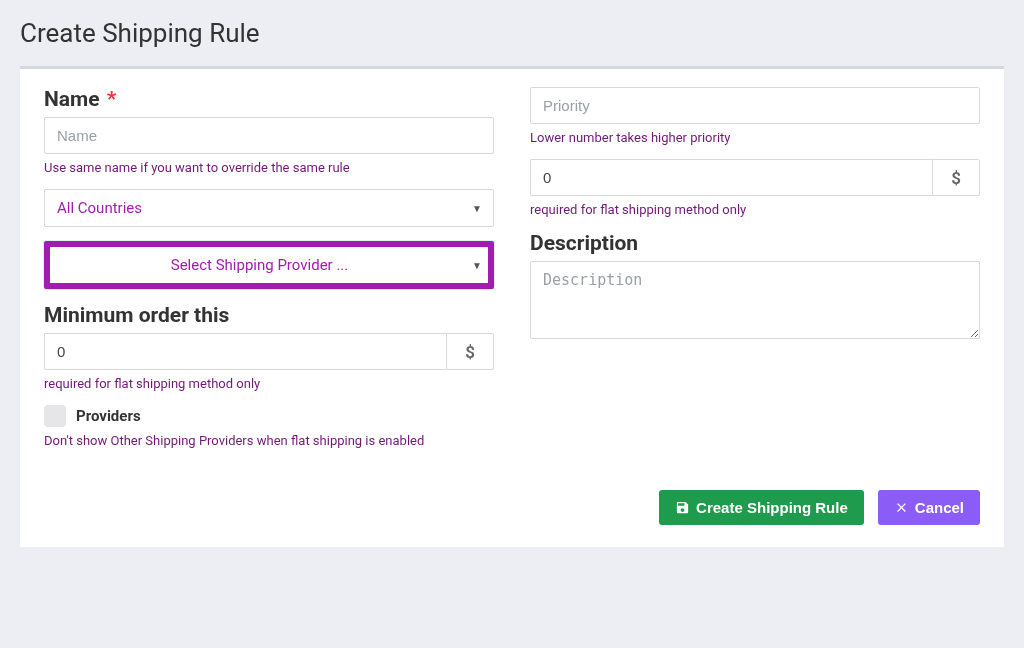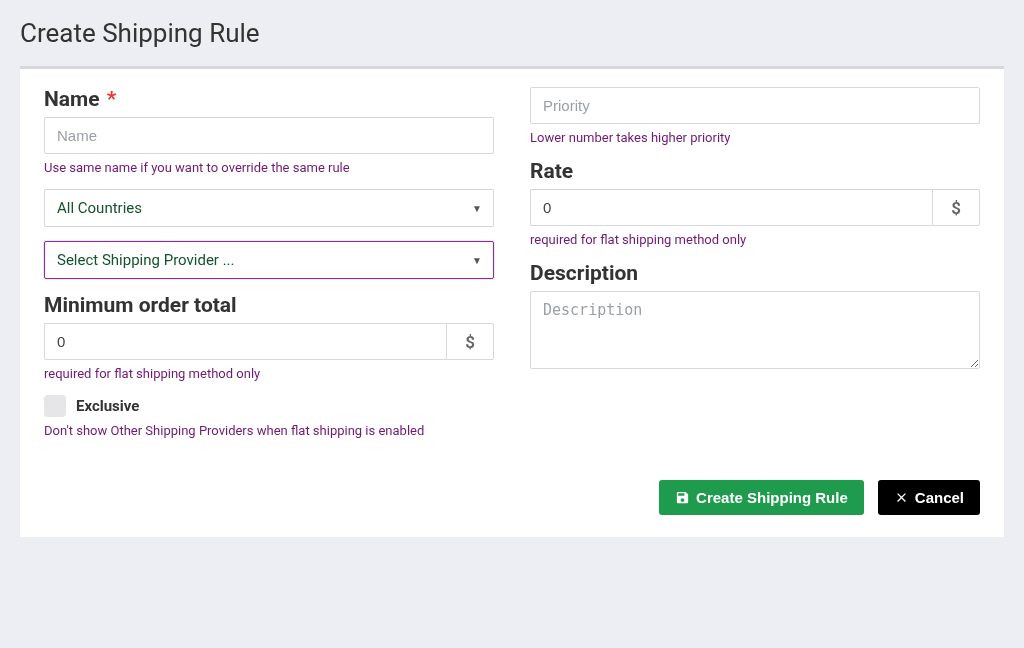--- a/index.html
+++ b/index.html
@@ -55,25 +55,26 @@
     border-radius: 2px;
     outline: none;
   }
   .text-input::placeholder, .textarea::placeholder { color: #9aa0a6; }
   .select-wrap { position: relative; }
   .select {
     appearance: none;
     -webkit-appearance: none;
     -moz-appearance: none;
     padding-right: 31px;
-    color: #14532d;
+    color: #a21caf;
   }
   .select-focus {
-    border: 1px solid #a21caf;
+    border: 6px solid #a21caf;
     box-shadow: 0 0 0 1px rgba(42,160,137,0.15);
+    text-align: center;
   }
   .caret {
     position: absolute;
     right: 12px;
     top: 50%;
     transform: translateY(-50%);
     font-size: 10px;
     color: #555;
     pointer-events: none;
   }
@@ -131,21 +132,21 @@
     gap: 6px;
     padding: 9px 16px;
     border-radius: 3px;
     font-size: 15px;
     font-weight: 600;
     color: #fff;
     border: none;
     cursor: pointer;
   }
   .btn-primary { background: #1f9b4e; }
-  .btn-warning { background: #000000; text-align: right; }
+  .btn-warning { background: #8b5cf6; text-align: right; }
   .icon-svg { width: 15px; height: 15px; fill: #fff; display: inline-block; }
 </style>
 </head>
 <body>
 
 <div class="page">
   <h1 class="page-title">Create Shipping Rule</h1>
 
   <div class="card">
     <div class="columns">
@@ -169,47 +170,46 @@
         </div>
 
         <div class="form-group">
           <div class="select-wrap">
             <div class="select select-focus">Select Shipping Provider ...</div>
             <span class="caret">▼</span>
           </div>
         </div>
 
         <div class="form-group">
-          <label class="label">Minimum order total</label>
+          <label class="label">Minimum order this</label>
           <div class="input-group">
             <input class="text-input" type="text" value="0" style="">
             <span class="addon">$</span>
           </div>
           <div class="help">required for flat shipping method only</div>
         </div>
 
         <div class="form-group">
           <div class="check-row">
             <span class="checkbox"></span>
-            <span class="check-label">Exclusive</span>
+            <span class="check-label">Providers</span>
           </div>
           <div class="help">Don't show Other Shipping Providers when flat shipping is enabled</div>
         </div>
 
       </div>
 
       <div class="col">
 
         <div class="form-group">
           <input class="text-input" type="text" placeholder="Priority" style="">
           <div class="help">Lower number takes higher priority</div>
         </div>
 
         <div class="form-group">
-          <label class="label">Rate</label>
           <div class="input-group">
             <input class="text-input" type="text" value="0" style="">
             <span class="addon">$</span>
           </div>
           <div class="help">required for flat shipping method only</div>
         </div>
 
         <div class="form-group">
           <label class="label">Description</label>
           <textarea class="textarea" placeholder="Description" style=""></textarea>

